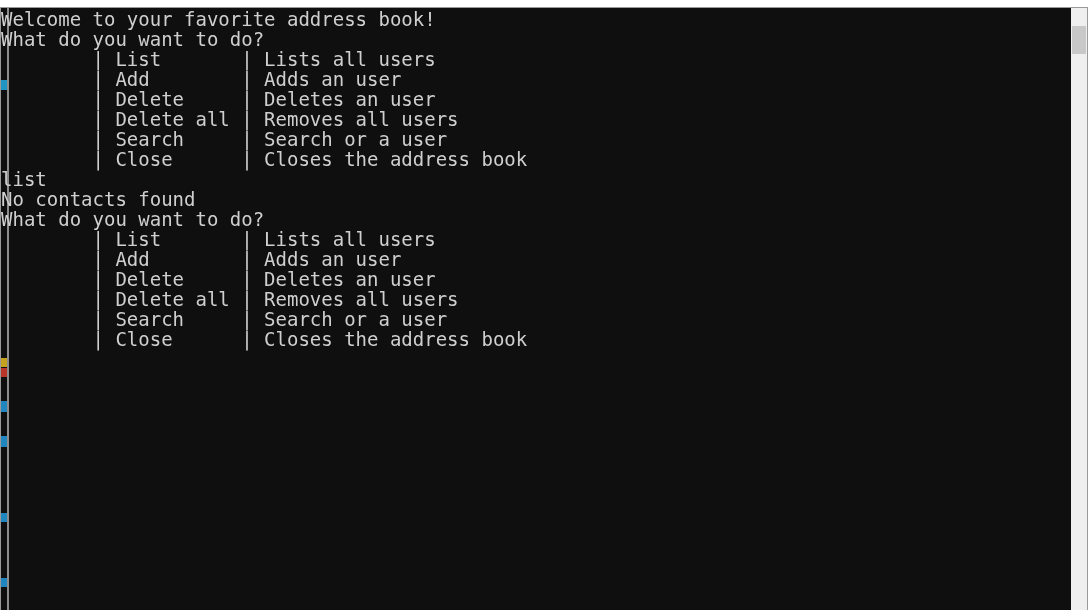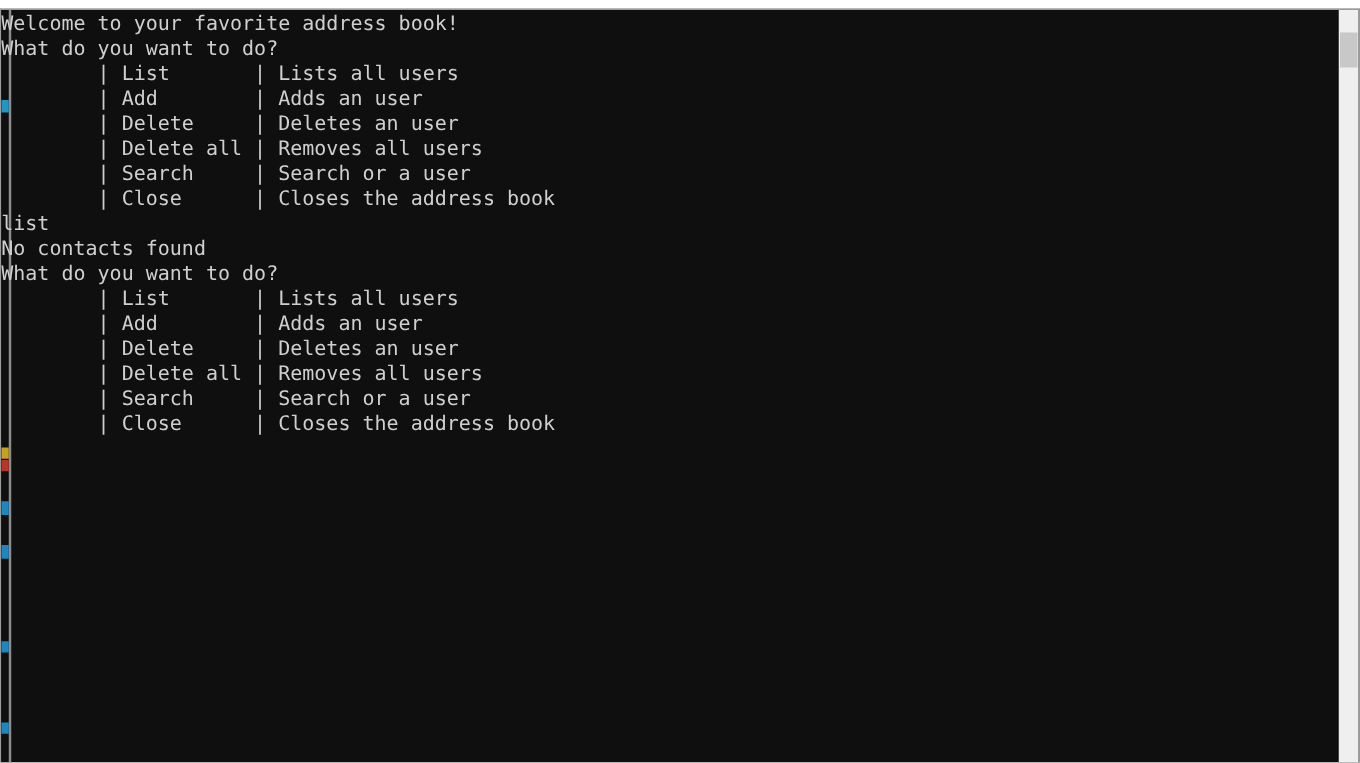--- a/index.html
+++ b/index.html
@@ -57,21 +57,21 @@
     left: 0px;
     width: 6px;
   }
   
   .console-text {
     position: absolute;
     left: 0;
     top: 1px;
     right: 22px;
     color: #cfcfcf;
-    font-size: 16px;
+    font-size: 19px;
     line-height: 20px;
     white-space: pre;
     letter-spacing: 0px;
   }
   .line {
     height: 20px;
     display: block;
     padding-left: 0px;
   }
   .line span {

